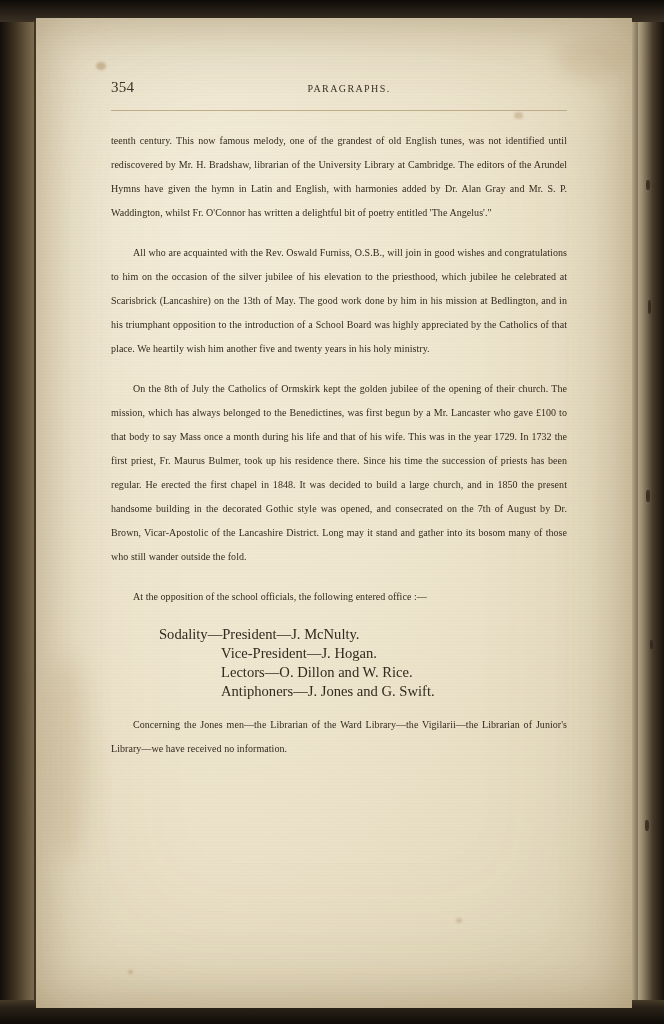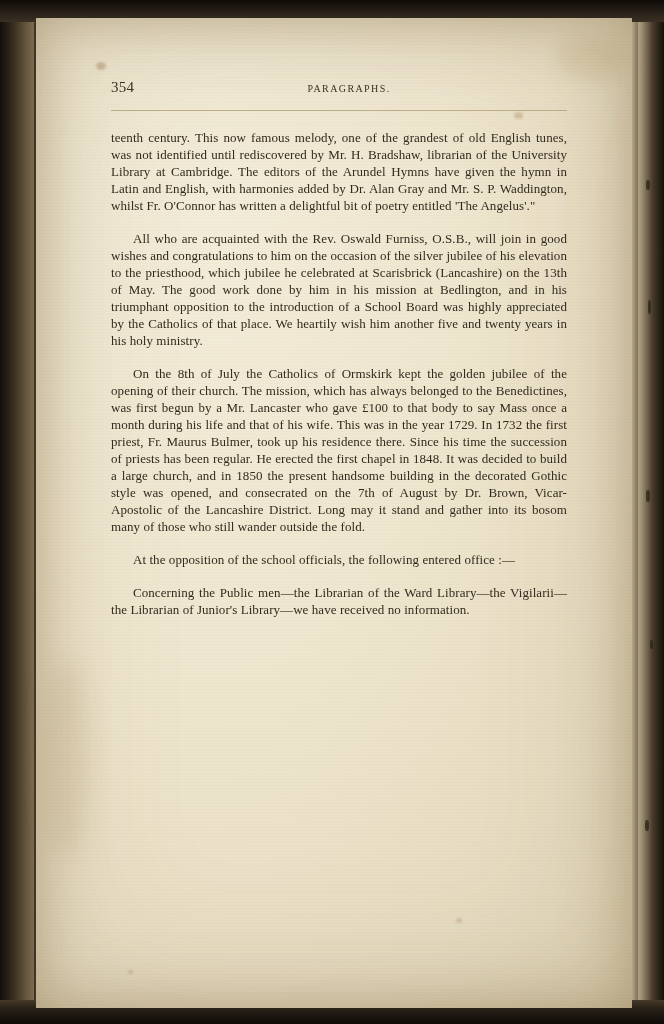--- a/index.html
+++ b/index.html
@@ -116,22 +116,22 @@
   .rule {
     margin-top: 14px;
     margin-bottom: 18px;
     height: 1px;
     background: #b9a87f;
     width: 456px;
     opacity: 0.85;
   }
   p.body {
     margin: 0 0 16px 0;
-    font-size: 13px;
-    line-height: 17px;
+    font-size: 10px;
+    line-height: 24px;
     text-align: justify;
     text-justify: inter-word;
     letter-spacing: 0.005em;
     color: #332a1e;
   }
   p.body.indent { text-indent: 22px; }
   p.body.first { text-indent: 0; }
 
   .list-block {
     margin: 0 0 4px 0;
@@ -195,22 +195,28 @@
         <div class="head-title">PARAGRAPHS.</div>
       </div>
 
       <div class="rule"></div>
 
       <p class="body first">teenth century. This now famous melody, one of the grandest of old English tunes, was not identified until rediscovered by Mr. H. Bradshaw, librarian of the University Library at Cambridge. The editors of the Arundel Hymns have given the hymn in Latin and English, with harmonies added by Dr. Alan Gray and Mr. S. P. Waddington, whilst Fr. O'Connor has written a delightful bit of poetry entitled 'The Angelus'."</p>
       <p class="body indent">All who are acquainted with the Rev. Oswald Furniss, O.S.B., will join in good wishes and congratulations to him on the occasion of the silver jubilee of his elevation to the priesthood, which jubilee he celebrated at Scarisbrick (Lancashire) on the 13th of May. The good work done by him in his mission at Bedlington, and in his triumphant opposition to the introduction of a School Board was highly appreciated by the Catholics of that place. We heartily wish him another five and twenty years in his holy ministry.</p>
       <p class="body indent">On the 8th of July the Catholics of Ormskirk kept the golden jubilee of the opening of their church. The mission, which has always belonged to the Benedictines, was first begun by a Mr. Lancaster who gave £100 to that body to say Mass once a month during his life and that of his wife. This was in the year 1729. In 1732 the first priest, Fr. Maurus Bulmer, took up his residence there. Since his time the succession of priests has been regular. He erected the first chapel in 1848. It was decided to build a large church, and in 1850 the present handsome building in the decorated Gothic style was opened, and consecrated on the 7th of August by Dr. Brown, Vicar-Apostolic of the Lancashire District. Long may it stand and gather into its bosom many of those who still wander outside the fold.</p>
       <p class="body indent">At the opposition of the school officials, the following entered office :—</p>
 
-
-      <p class="body indent" style="margin-top:12px;">Concerning the Public men—the Librarian of the Ward Library—the Vigilarii—the Librarian of Junior's Library—we have received no information.</p>
+      <div class="list-block">
+        <div class="li">Sodality—President—J. McNulty.</div>
+        <div class="li sub">Vice-President—J. Hogan.</div>
+        <div class="li sub">Lectors—O. Dillon and W. Rice.</div>
+        <div class="li sub">Antiphoners—J. Jones and G. Swift.</div>
+      </div>
+
+      <p class="body indent" style="margin-top:12px;">Concerning the Jones men—the Librarian of the Ward Library—the Vigilarii—the Librarian of Junior's Library—we have received no information.</p>
 
     </div>
 
     <div class="grain"></div>
     <div class="vignette"></div>
   </div>
 
   <div class="fleck" style="left:646px; top:180px; width:4px; height:10px;"></div>
   <div class="fleck" style="left:648px; top:300px; width:3px; height:14px;"></div>
   <div class="fleck" style="left:646px; top:490px; width:4px; height:12px;"></div>

